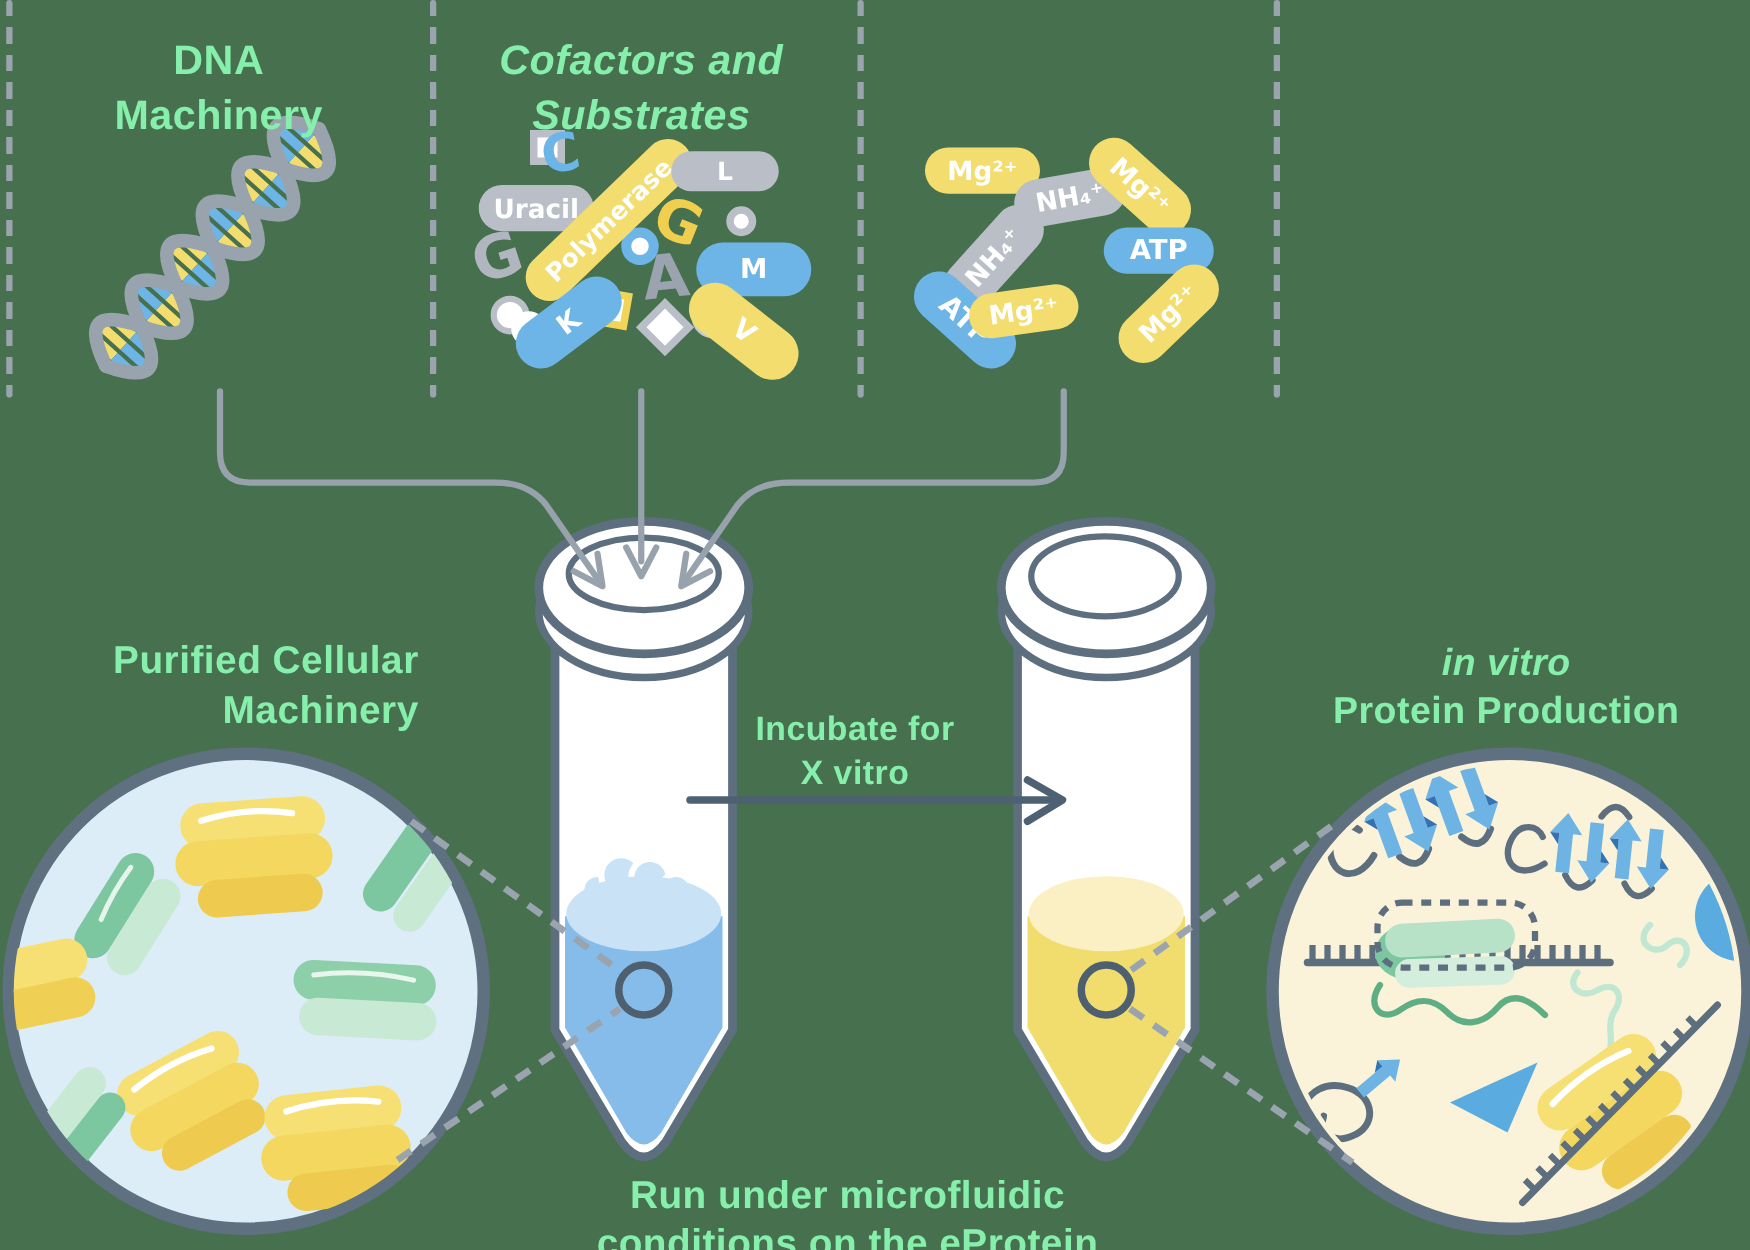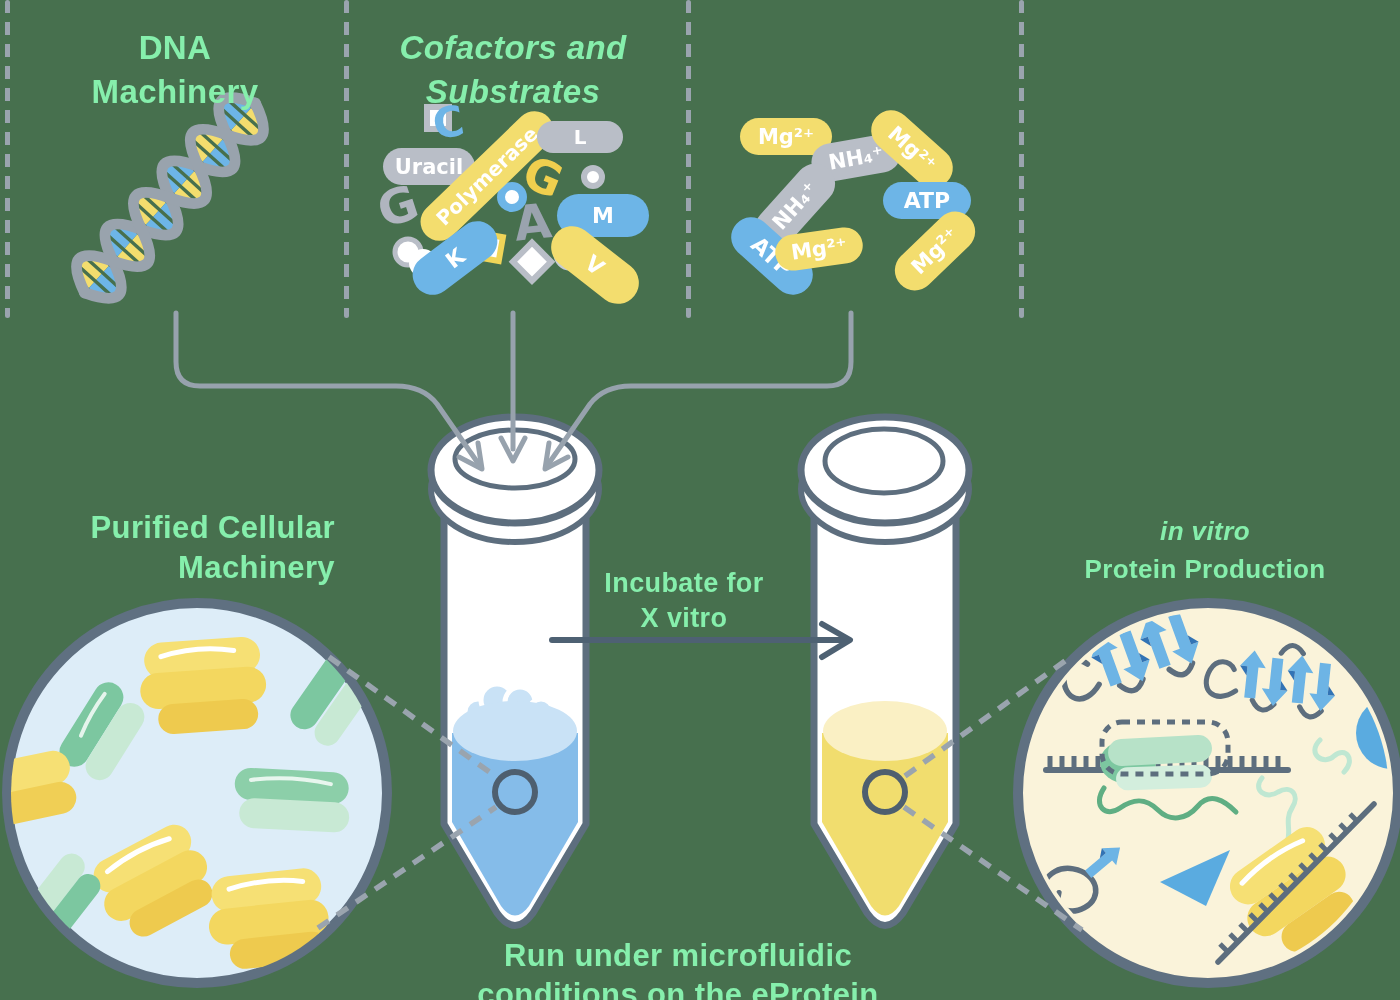--- a/index.html
+++ b/index.html
@@ -5,21 +5,21 @@
   html,body{margin:0;padding:0;}
   .stage{position:relative;width:1400px;height:1000px;background:#47704e;overflow:hidden;
          font-family:"Liberation Sans","DejaVu Sans",sans-serif;}
   .vsep{position:absolute;top:0;width:5px;height:318px;border-radius:3px;
         background:repeating-linear-gradient(180deg,#9aa4ae 0 13px,transparent 13px 22px);}
   .bigsvg{position:absolute;left:0;top:0;}
   .txt{position:absolute;text-align:center;color:#86efac;font-weight:bold;letter-spacing:.4px;}
   .sec-title{font-size:33px;line-height:44px;}
   .lbl-purified{font-size:31px;line-height:40px;}
   .lbl-incubate{font-size:27px;line-height:35px;}
-  .lbl-invitro{font-size:26px;line-height:38px;}
+  .lbl-invitro{font-size:30px;line-height:38px;}
   .lbl-invitro .it{font-style:italic;}
   .lbl-footer{font-size:31px;line-height:39px;}
   .pill{position:absolute;display:flex;align-items:center;justify-content:center;
         border-radius:999px;color:#fff;font-weight:bold;
         font-family:"DejaVu Sans","Liberation Sans",sans-serif;}
   .pill-gray{background:#b9bec7;}
   .pill-blue{background:#6db5e7;}
   .pill-yellow{background:#f3dd6e;}
   .letter{position:absolute;font-weight:bold;font-family:"DejaVu Sans","Liberation Sans",sans-serif;}
 </style>

